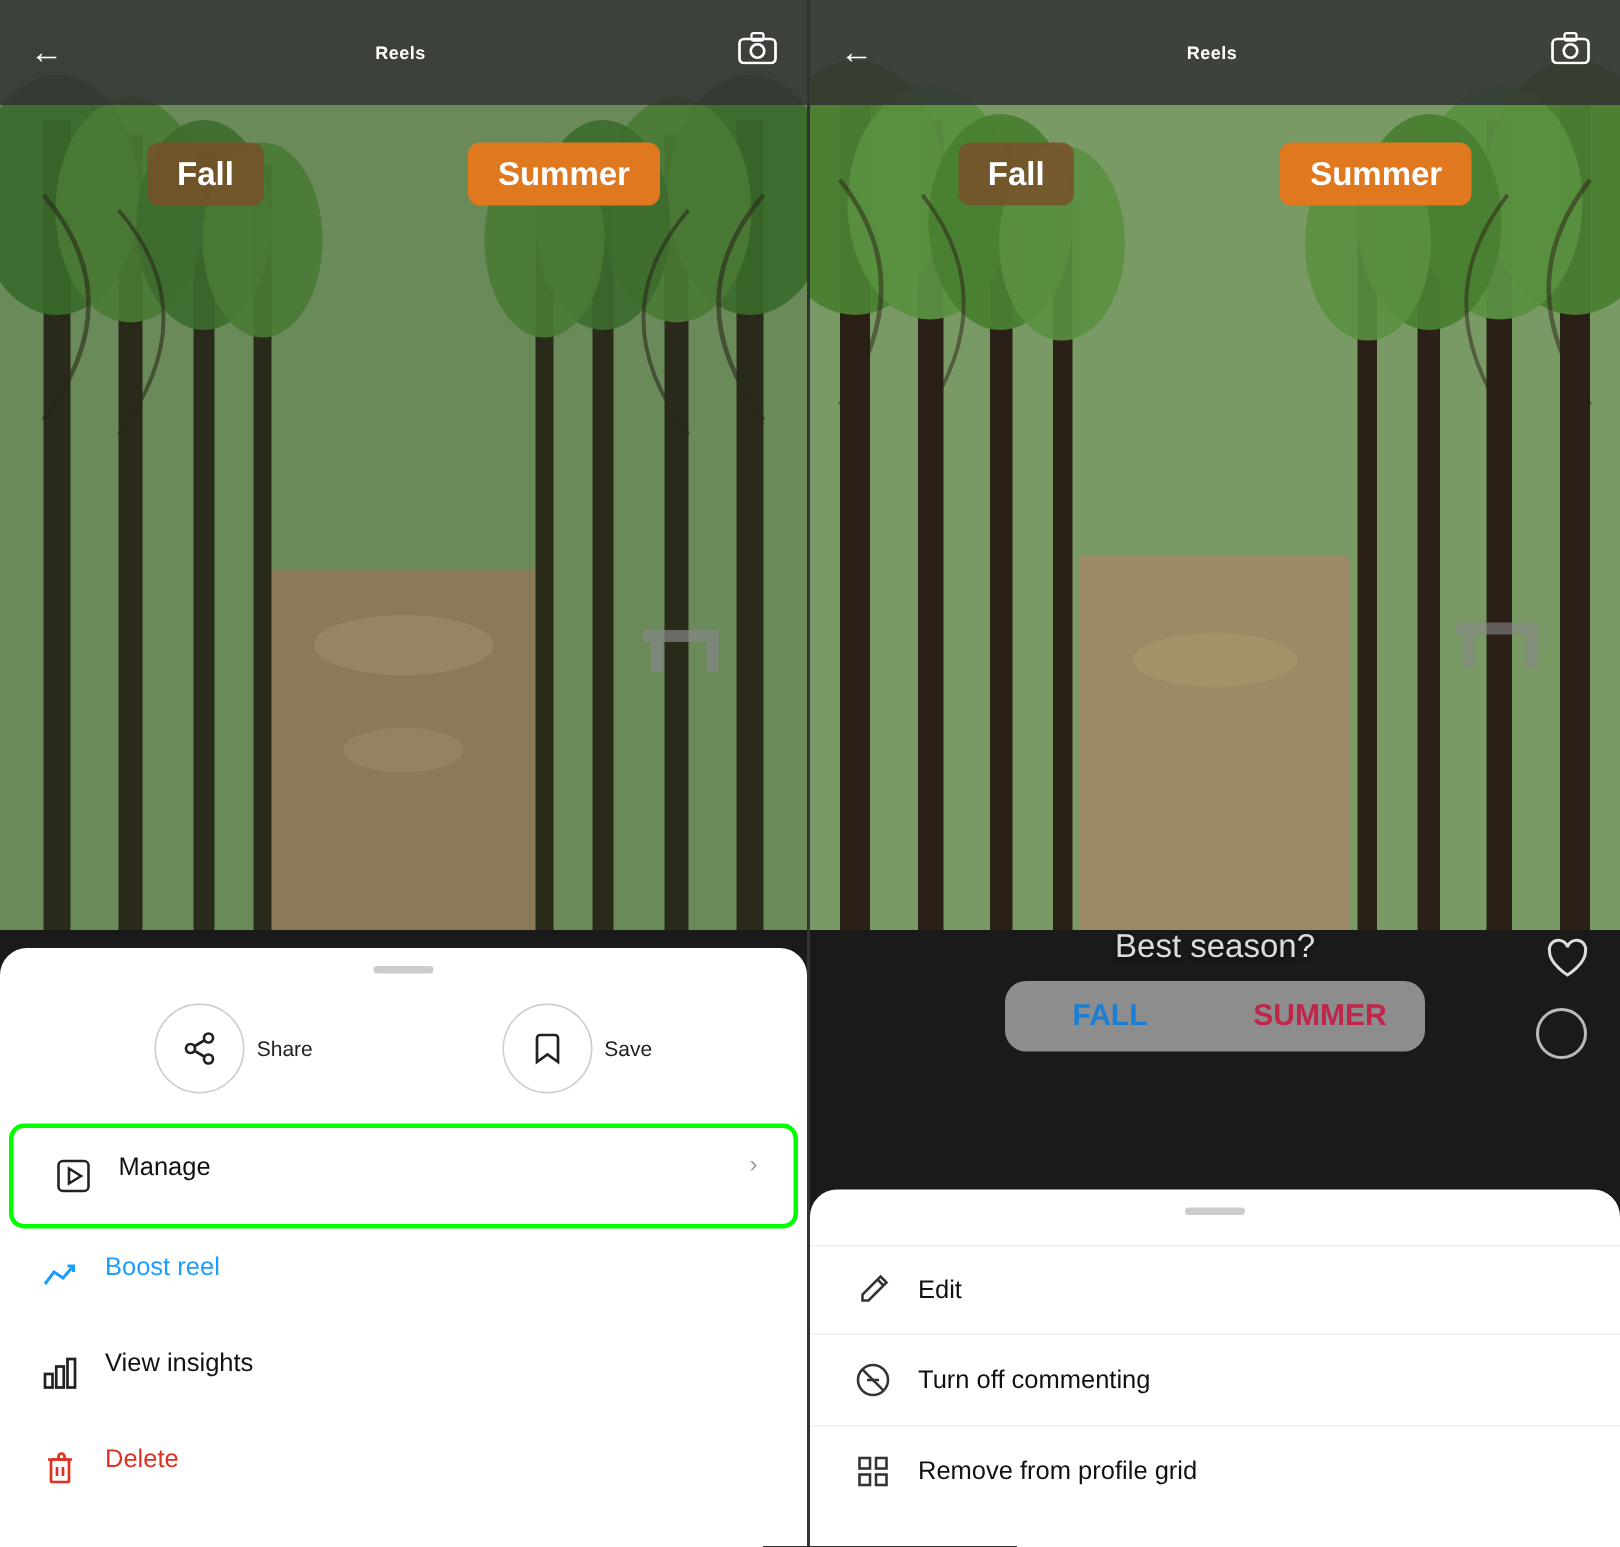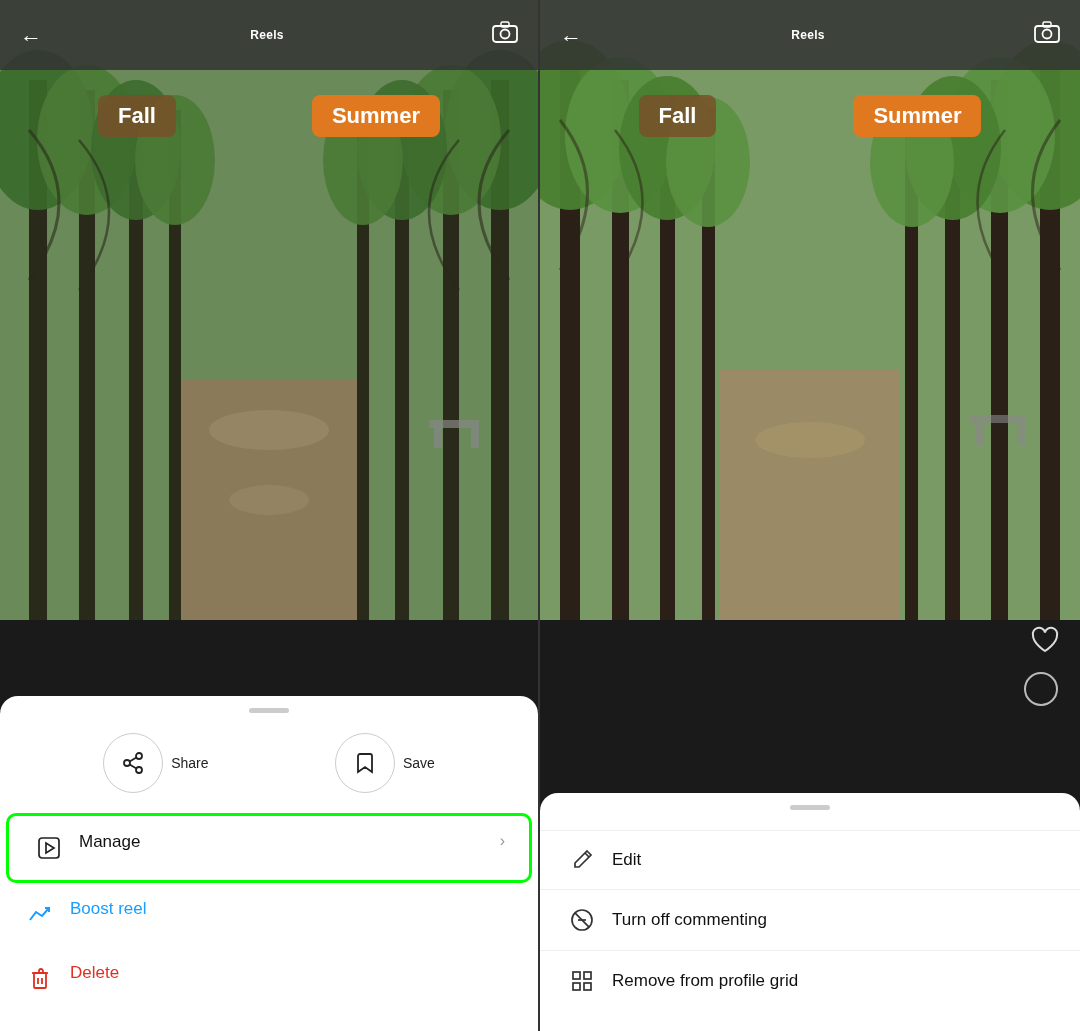--- a/index.html
+++ b/index.html
@@ -379,20 +379,30 @@
     <div class="menu-row">
       <div class="menu-icon">
         <svg width="26" height="26" viewBox="0 0 26 26" fill="none">
           <polyline points="3,18 9,10 15,14 22,6" stroke="#1a9dff" stroke-width="2" fill="none"></polyline>
           <polyline points="18,6 22,6 22,10" stroke="#1a9dff" stroke-width="2" fill="none"></polyline>
         </svg>
       </div>
       <span class="menu-text-blue">Boost reel</span>
     </div>
 
+    <div class="menu-row">
+      <div class="menu-icon">
+        <svg width="26" height="26" viewBox="0 0 26 26" fill="none" stroke="#222" stroke-width="1.8">
+          <rect x="3" y="14" width="5" height="9"></rect>
+          <rect x="10.5" y="9" width="5" height="14"></rect>
+          <rect x="18" y="4" width="5" height="19"></rect>
+        </svg>
+      </div>
+      <span>View insights</span>
+    </div>
 
     <div class="menu-row">
       <div class="menu-icon">
         <svg width="26" height="26" viewBox="0 0 26 26" fill="none" stroke="#e03020" stroke-width="1.8">
           <polyline points="5,7 21,7"></polyline>
           <path d="M16,7V5a2,2,0,0,0-4,0V7"></path>
           <rect x="7" y="7" width="12" height="15" rx="1"></rect>
           <line x1="11" y1="12" x2="11" y2="18"></line>
           <line x1="15" y1="12" x2="15" y2="18"></line>
         </svg>
@@ -451,20 +461,27 @@
       <rect x="435" y="423" width="8" height="22" fill="#888" opacity="0.6"></rect>
       <rect x="477" y="423" width="8" height="22" fill="#888" opacity="0.6"></rect>
     </svg>
   </div>
 
   <div class="season-tags">
     <span class="tag-fall">Fall</span>
     <span class="tag-summer">Summer</span>
   </div>
 
+  <div class="poll-area">
+    <span class="poll-question">Best season?</span>
+    <div class="poll-options">
+      <span class="poll-option-fall">FALL</span>
+      <span class="poll-option-summer">SUMMER</span>
+    </div>
+  </div>
 
   <div class="heart-icon">
     <svg width="30" height="28" viewBox="0 0 30 28" fill="none" stroke="rgba(255,255,255,0.85)" stroke-width="2">
       <path d="M15 25S3 17.5 3 9.5A6 6 0 0115 6.5a6 6 0 0112 3c0 8-12 15.5-12 15.5z"></path>
     </svg>
   </div>
 
   <div class="circle-icon"></div>
 
   <div class="manage-sheet">

